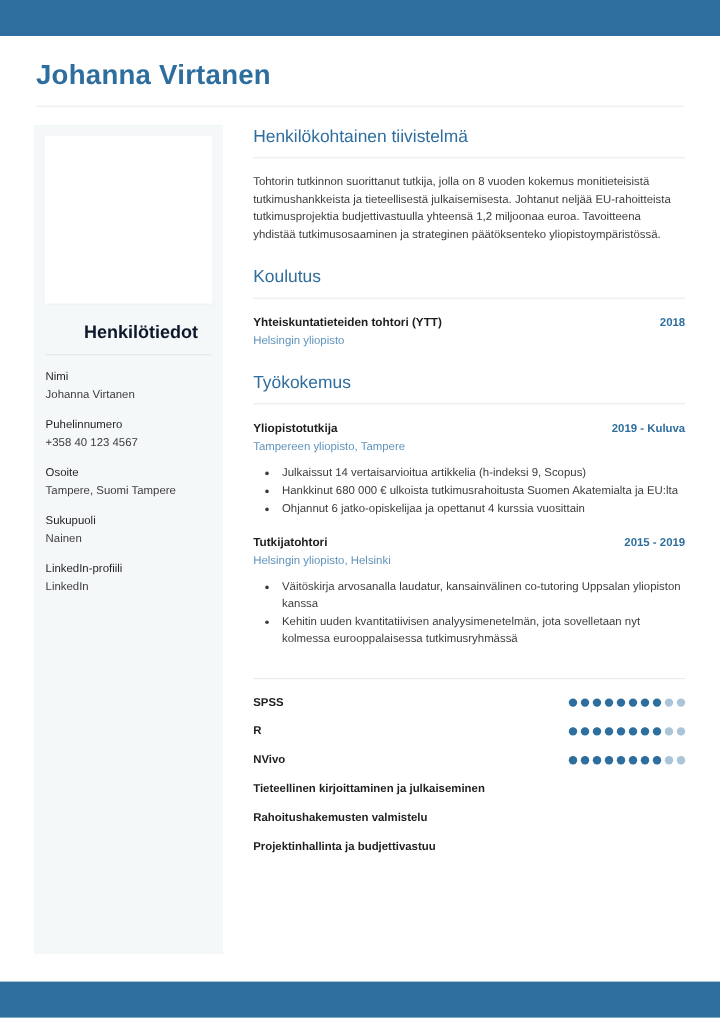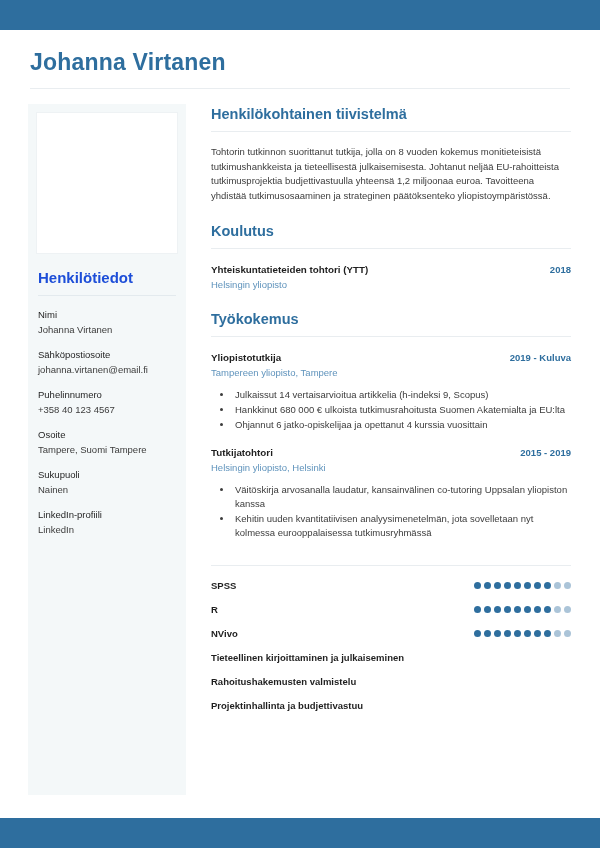--- a/index.html
+++ b/index.html
@@ -71,22 +71,23 @@
   }
   .side-inner {
     position: absolute;
     left: 38px;
     top: 268px;
     width: 142px;
   }
   .side-heading {
     font-size: 15px;
     font-weight: bold;
-    color: #1d4ed8;
+    color: #0f172a;
     line-height: 20px;
+    margin-left: 32px;
   }
   .side-rule {
     margin-top: 7px;
     margin-bottom: 12px;
     border-bottom: 1px solid #e3eaee;
     width: 138px;
   }
   .field { margin-bottom: 12px; }
   .field-label {
     font-size: 9.5px;
@@ -105,21 +106,21 @@
   
   .main {
     position: absolute;
     left: 211px;
     top: 104px;
     width: 360px;
   }
   .section { margin-bottom: 4px; }
   .sec-heading {
     font-size: 14.5px;
-    font-weight: bold;
+    font-weight: normal;
     color: #2e6e9e;
     line-height: 20px;
   }
   .sec-rule {
     margin-top: 7px;
     border-bottom: 1px solid #e9edf0;
     width: 360px;
   }
   .summary-text {
     margin-top: 13px;
@@ -213,24 +214,20 @@
 
   <div class="side-inner">
     <div class="side-heading">Henkilötiedot</div>
     <div class="side-rule"></div>
     <div id="side-fields">
         <div class="field">
           <div class="field-label">Nimi</div>
           <div class="field-value">Johanna Virtanen</div>
         </div>
         <div class="field">
-          <div class="field-label">Sähköpostiosoite</div>
-          <div class="field-value">johanna.virtanen@email.fi</div>
-        </div>
-        <div class="field">
           <div class="field-label">Puhelinnumero</div>
           <div class="field-value">+358 40 123 4567</div>
         </div>
         <div class="field">
           <div class="field-label">Osoite</div>
           <div class="field-value">Tampere, Suomi Tampere</div>
         </div>
         <div class="field">
           <div class="field-label">Sukupuoli</div>
           <div class="field-value">Nainen</div>

